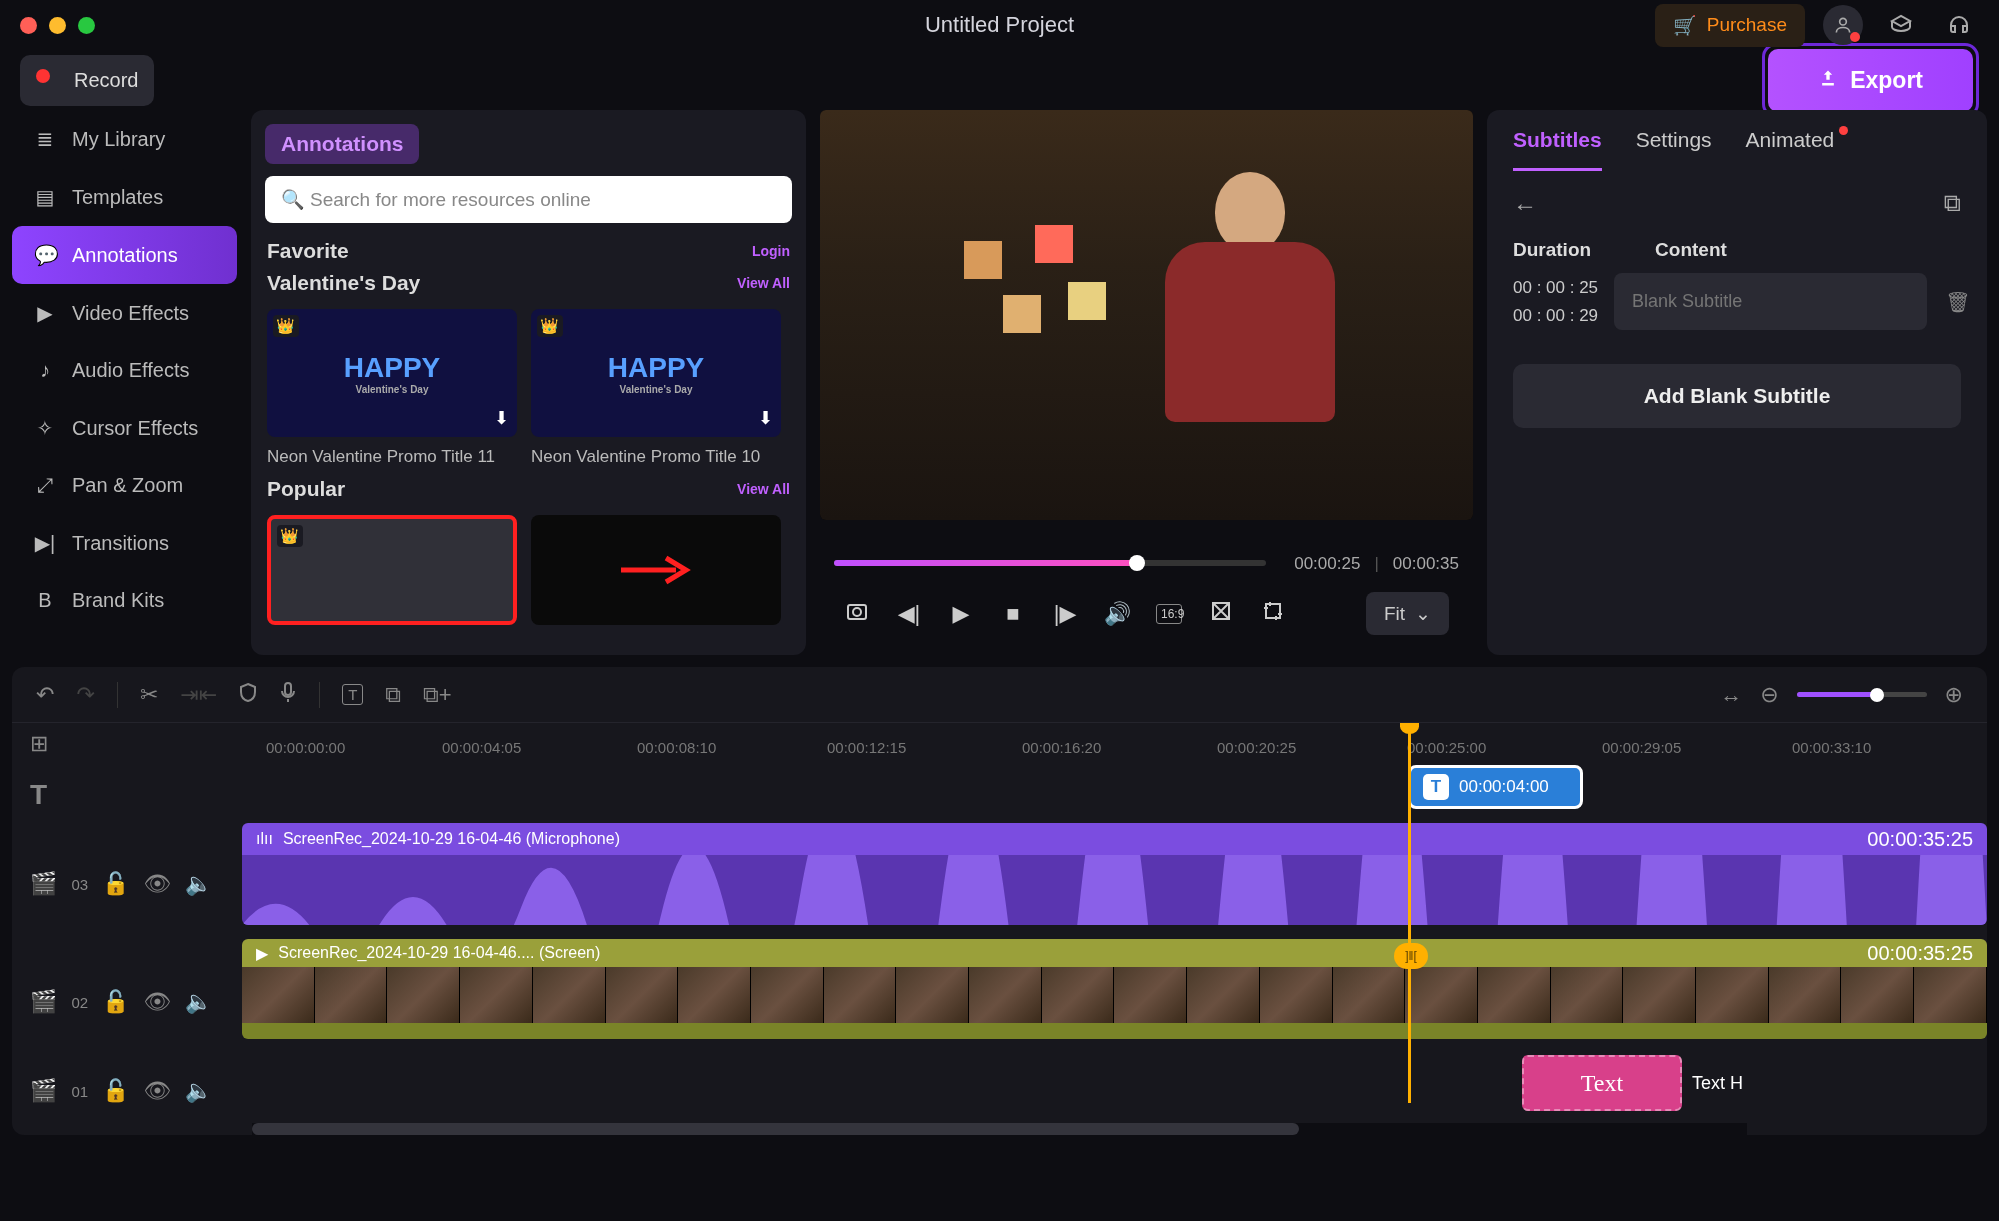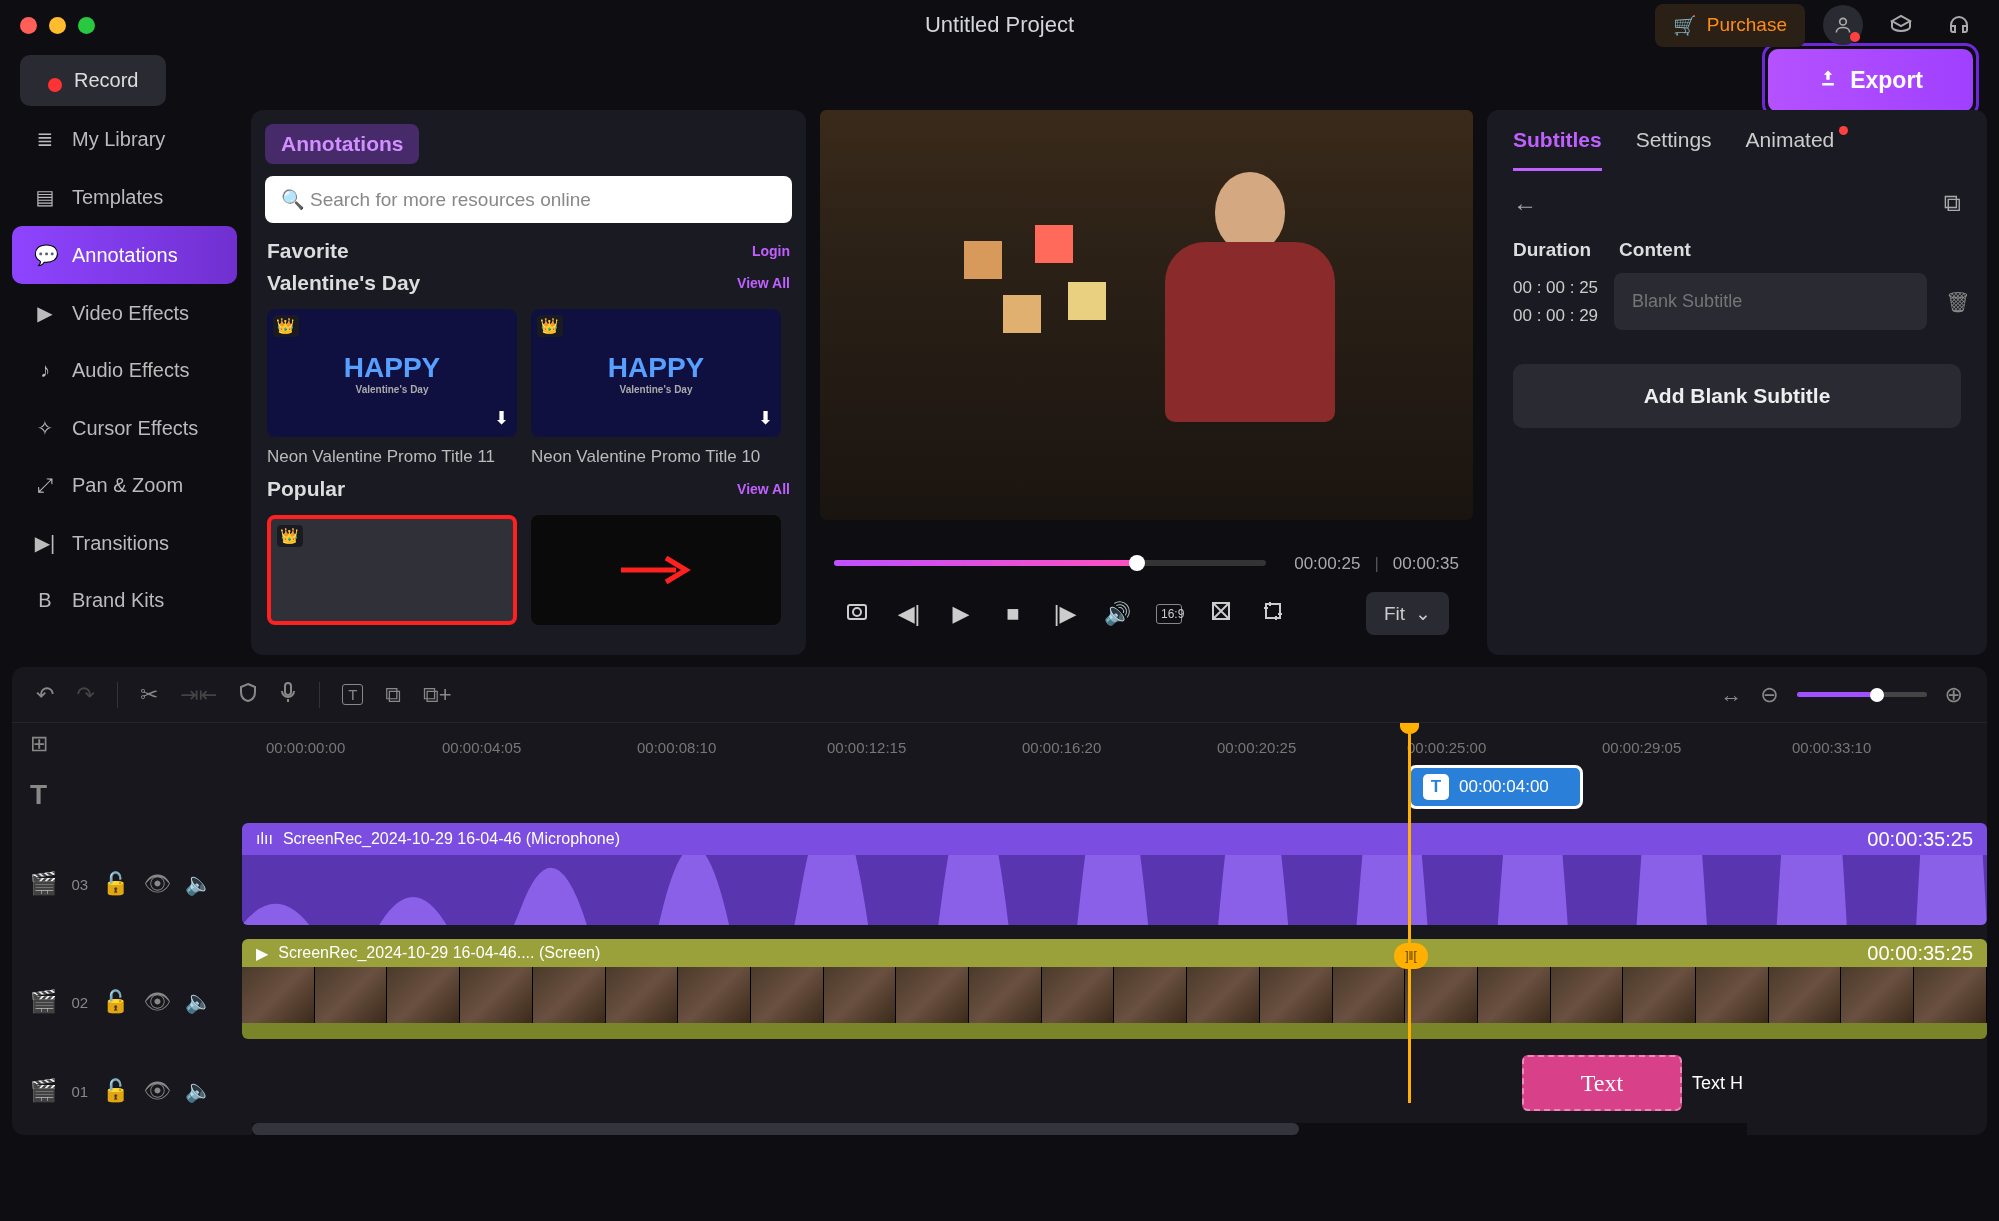--- a/index.html
+++ b/index.html
@@ -11,21 +11,21 @@
 .dot.r { background: #ff5f57; }
 .dot.y { background: #febc2e; }
 .dot.g { background: #28c840; }
 .title { position: absolute; left: 50%; transform: translateX(-50%); color: #d4d4dc; font-size: 22px; }
 .titlebar-right { margin-left: auto; display: flex; align-items: center; gap: 18px; }
 .purchase-btn { background: #2a2016; color: #ff8c1a; border: none; padding: 10px 18px; border-radius: 8px; display: flex; gap: 10px; align-items: center; font-size: 19px; cursor: pointer; }
 .hdr-ic { width: 40px; height: 40px; border-radius: 50%; background: #2a2a33; display: flex; align-items: center; justify-content: center; color: #aaa; cursor: pointer; font-size: 20px; position: relative; }
 .notif-dot { position: absolute; bottom: 3px; right: 3px; width: 10px; height: 10px; border-radius: 50%; background: #ff4040; }
 
 .bar2 { height: 60px; display: flex; align-items: center; padding: 0 20px; }
-.record-btn { background: #2a2a33; border: none; color: #ddd; padding: 14px 28px; border-radius: 10px; display: flex; align-items: flex-end; gap: 12px; font-size: 20px; cursor: pointer; }
+.record-btn { background: #2a2a33; border: none; color: #ddd; padding: 14px 16px; border-radius: 10px; display: flex; align-items: flex-start; gap: 24px; font-size: 20px; cursor: pointer; }
 .rec-dot { width: 14px; height: 14px; background: #ff3333; border-radius: 50%; }
 .export-wrap { margin-left: auto; border: 3px solid #6d28d9; border-radius: 14px; padding: 3px; }
 .export-btn { background: linear-gradient(90deg, #b452ff, #a040ff); border: none; color: #fff; padding: 18px 50px; border-radius: 10px; display: flex; gap: 12px; align-items: center; font-size: 23px; font-weight: 600; cursor: pointer; }
 
 .main { display: flex; height: 545px; padding: 0 12px; gap: 14px; }
 .sidebar { width: 225px; display: flex; flex-direction: column; gap: 0; }
 .sb-item { padding: 17px 22px; display: flex; align-items: center; gap: 16px; color: #bbb; font-size: 20px; border-radius: 10px; cursor: pointer; }
 .sb-item.active { background: linear-gradient(90deg, #8e44ff, #7030d0); color: #fff; }
 .sb-ic { width: 22px; text-align: center; font-size: 20px; }
 
@@ -62,21 +62,21 @@
 .ctrl-ic { width: 26px; text-align:center; cursor:pointer; font-size: 22px; }
 .fit-sel { margin-left:auto; background:#2a2a33; padding:10px 18px; border-radius:8px; cursor:pointer; display:flex; gap:10px; align-items:center; font-size:19px; }
 
 .rightpanel { width: 500px; background: #1a1a22; border-radius: 12px; display: flex; flex-direction: column; }
 .tabs { display: flex; gap: 34px; padding: 18px 26px 0; }
 .tab { color: #ccc; font-size: 21px; padding-bottom: 16px; cursor: pointer; position: relative; }
 .tab.active { color: #c060ff; font-weight: 600; border-bottom: 3px solid #c060ff; }
 .tab .tdot { position:absolute; top:-2px; right:-14px; width:9px; height:9px; background:#ff4040; border-radius:50%; }
 .rp-back { padding: 18px 26px; display:flex; justify-content:space-between; color:#aaa; }
 .rp-back span { cursor:pointer; font-size:24px; }
-.hdr-row { display:flex; gap:28px; padding: 4px 26px 12px; color:#ddd; font-size:19px; font-weight:600; }
+.hdr-row { display:flex; gap:64px; padding: 4px 26px 12px; color:#ddd; font-size:19px; font-weight:600; }
 .sub-row { display:flex; align-items:center; gap:16px; padding: 0 14px 0 26px; }
 .dur-col { font-size: 17px; color:#ccc; line-height:1.6; }
 .content-inp { flex:1; background:#2a2a33; border:none; border-radius:8px; padding:18px; font-size:18px; color:#5eead4; }
 .del-ic { color:#888; cursor:pointer; font-size:20px; width:30px; text-align:center; }
 .add-sub-btn { margin: 34px 26px; background:#2a2a33; border:none; color:#eee; padding:20px; border-radius:10px; font-size:21px; font-weight:600; cursor:pointer; }
 
 .timeline { background:#17171d; border-radius: 12px; margin: 12px; position: relative; }
 .tl-toolbar { height: 56px; display:flex; align-items:center; gap:22px; padding: 0 24px; color:#888; border-bottom: 1px solid #24242c; }
 .tl-tool { cursor:pointer; font-size:22px; }
 .tl-sep { width:1px; height:26px; background:#333; }

